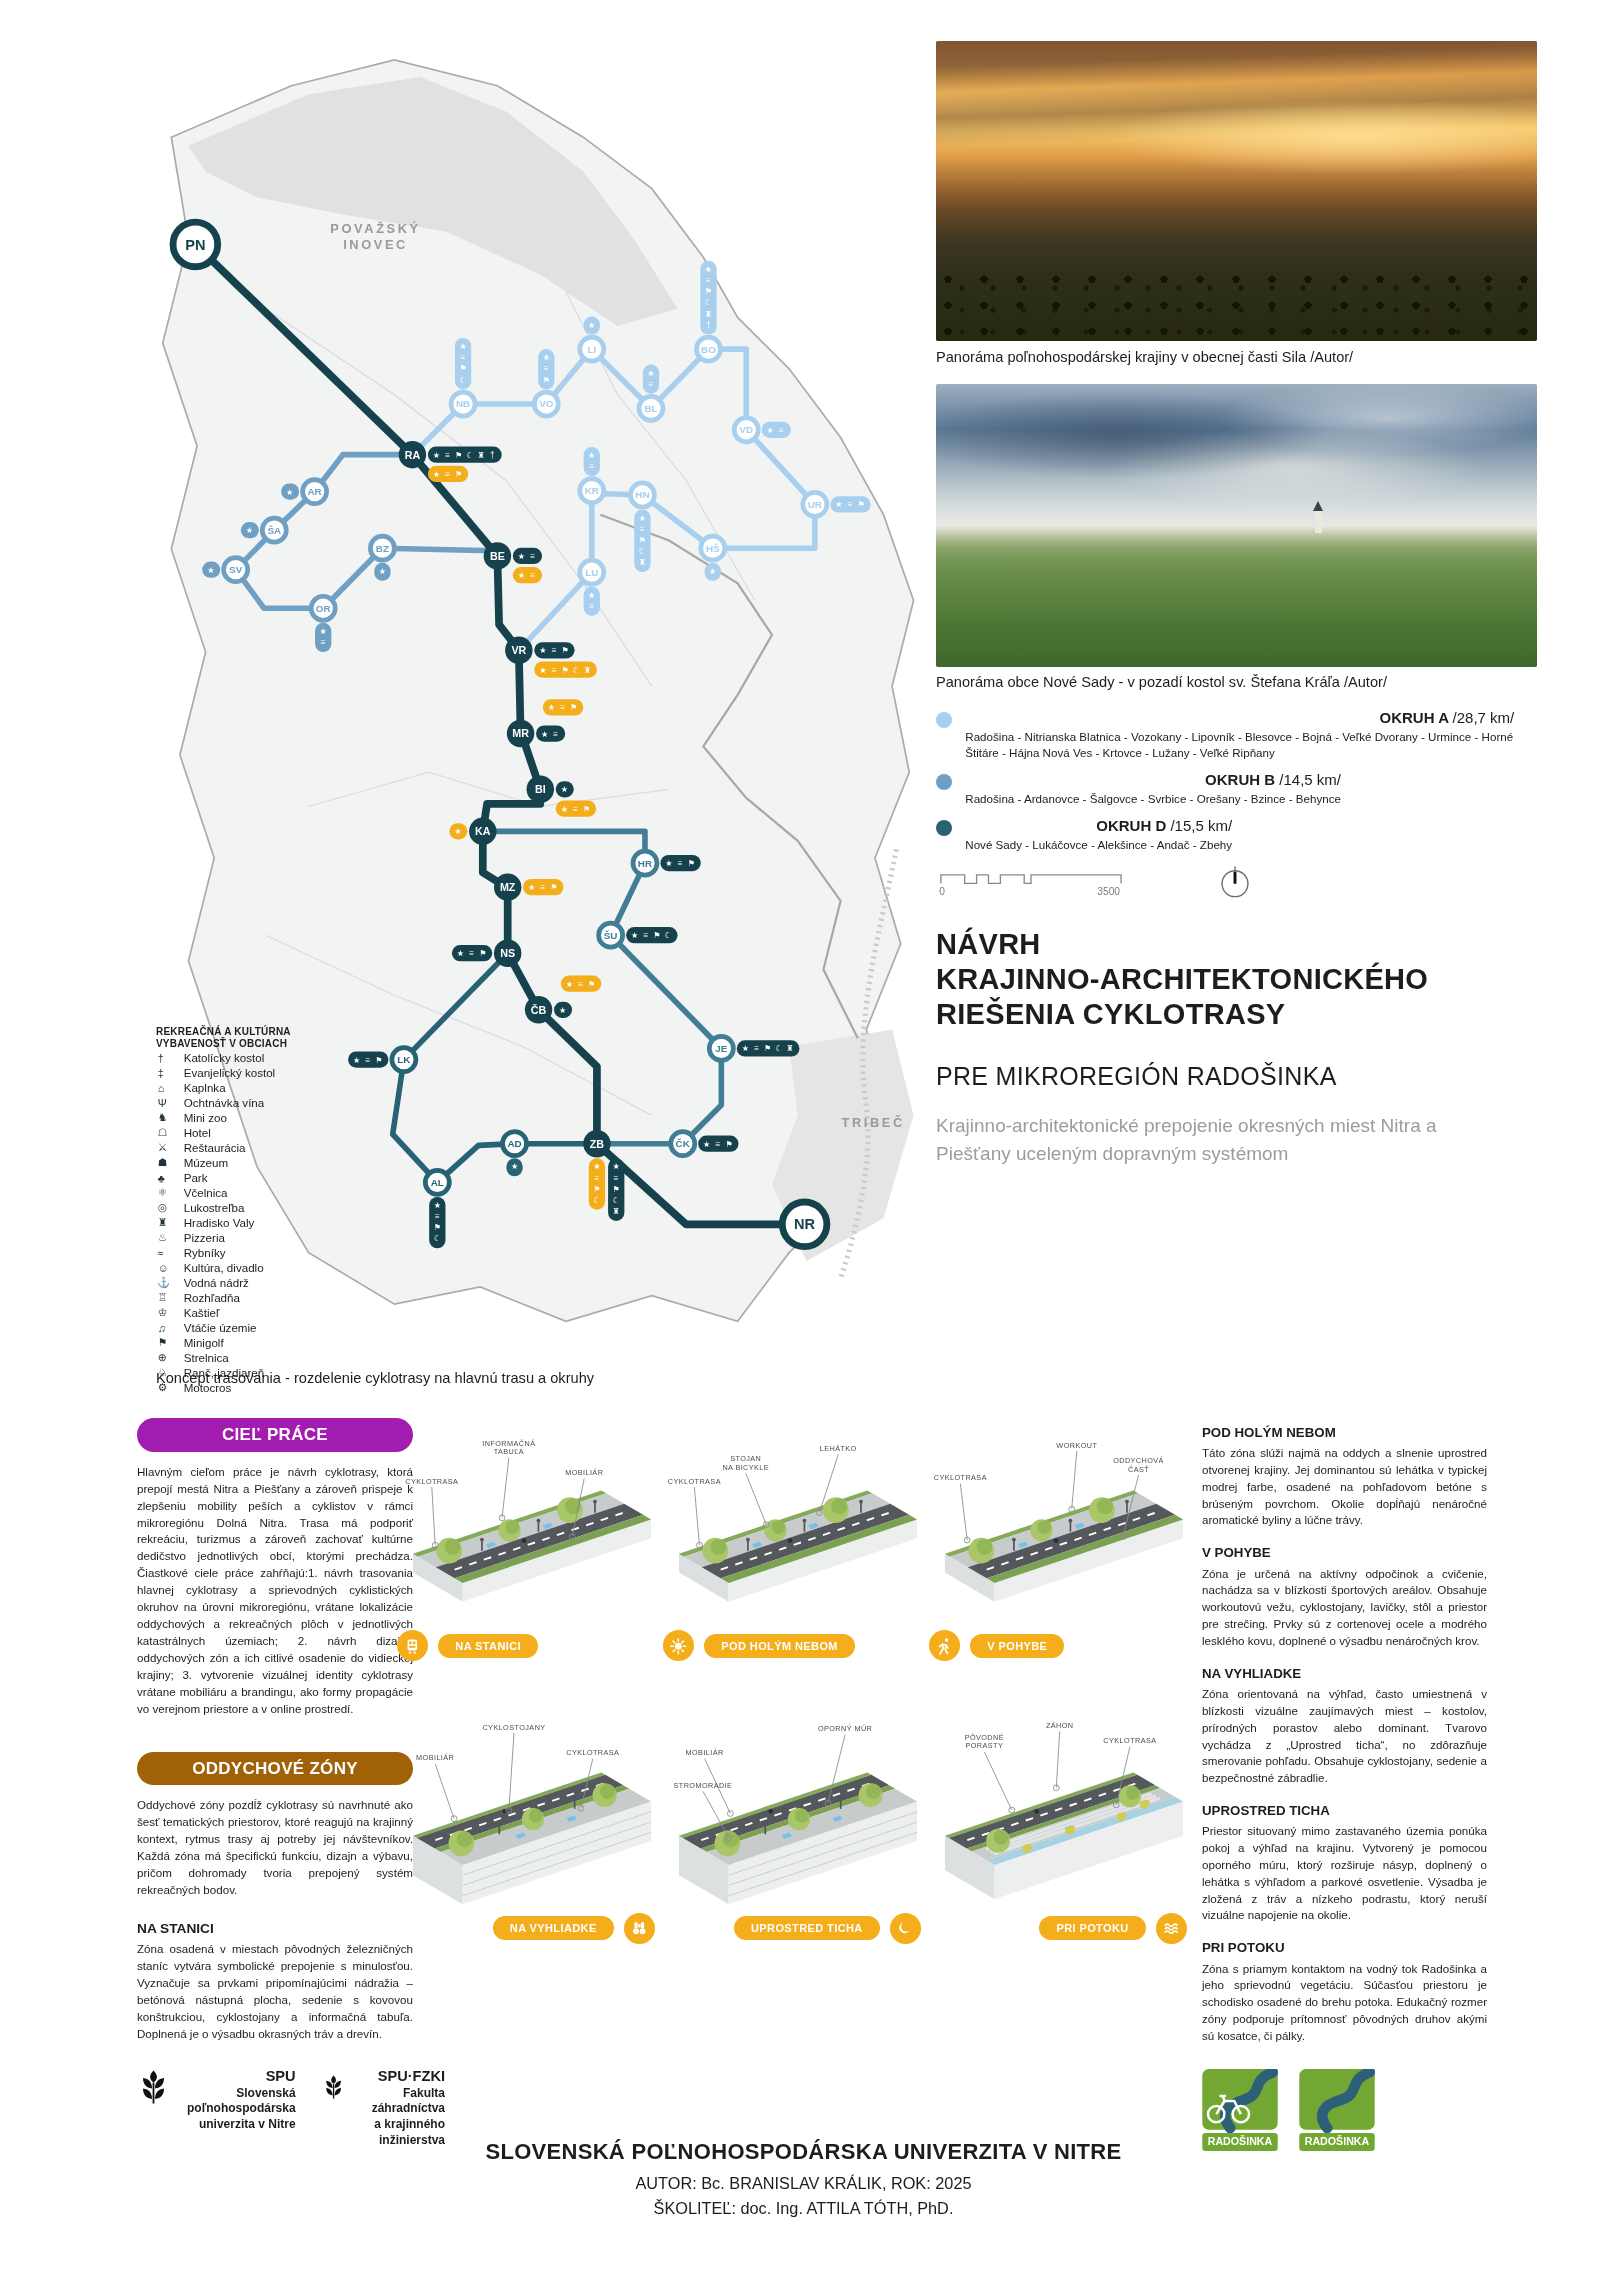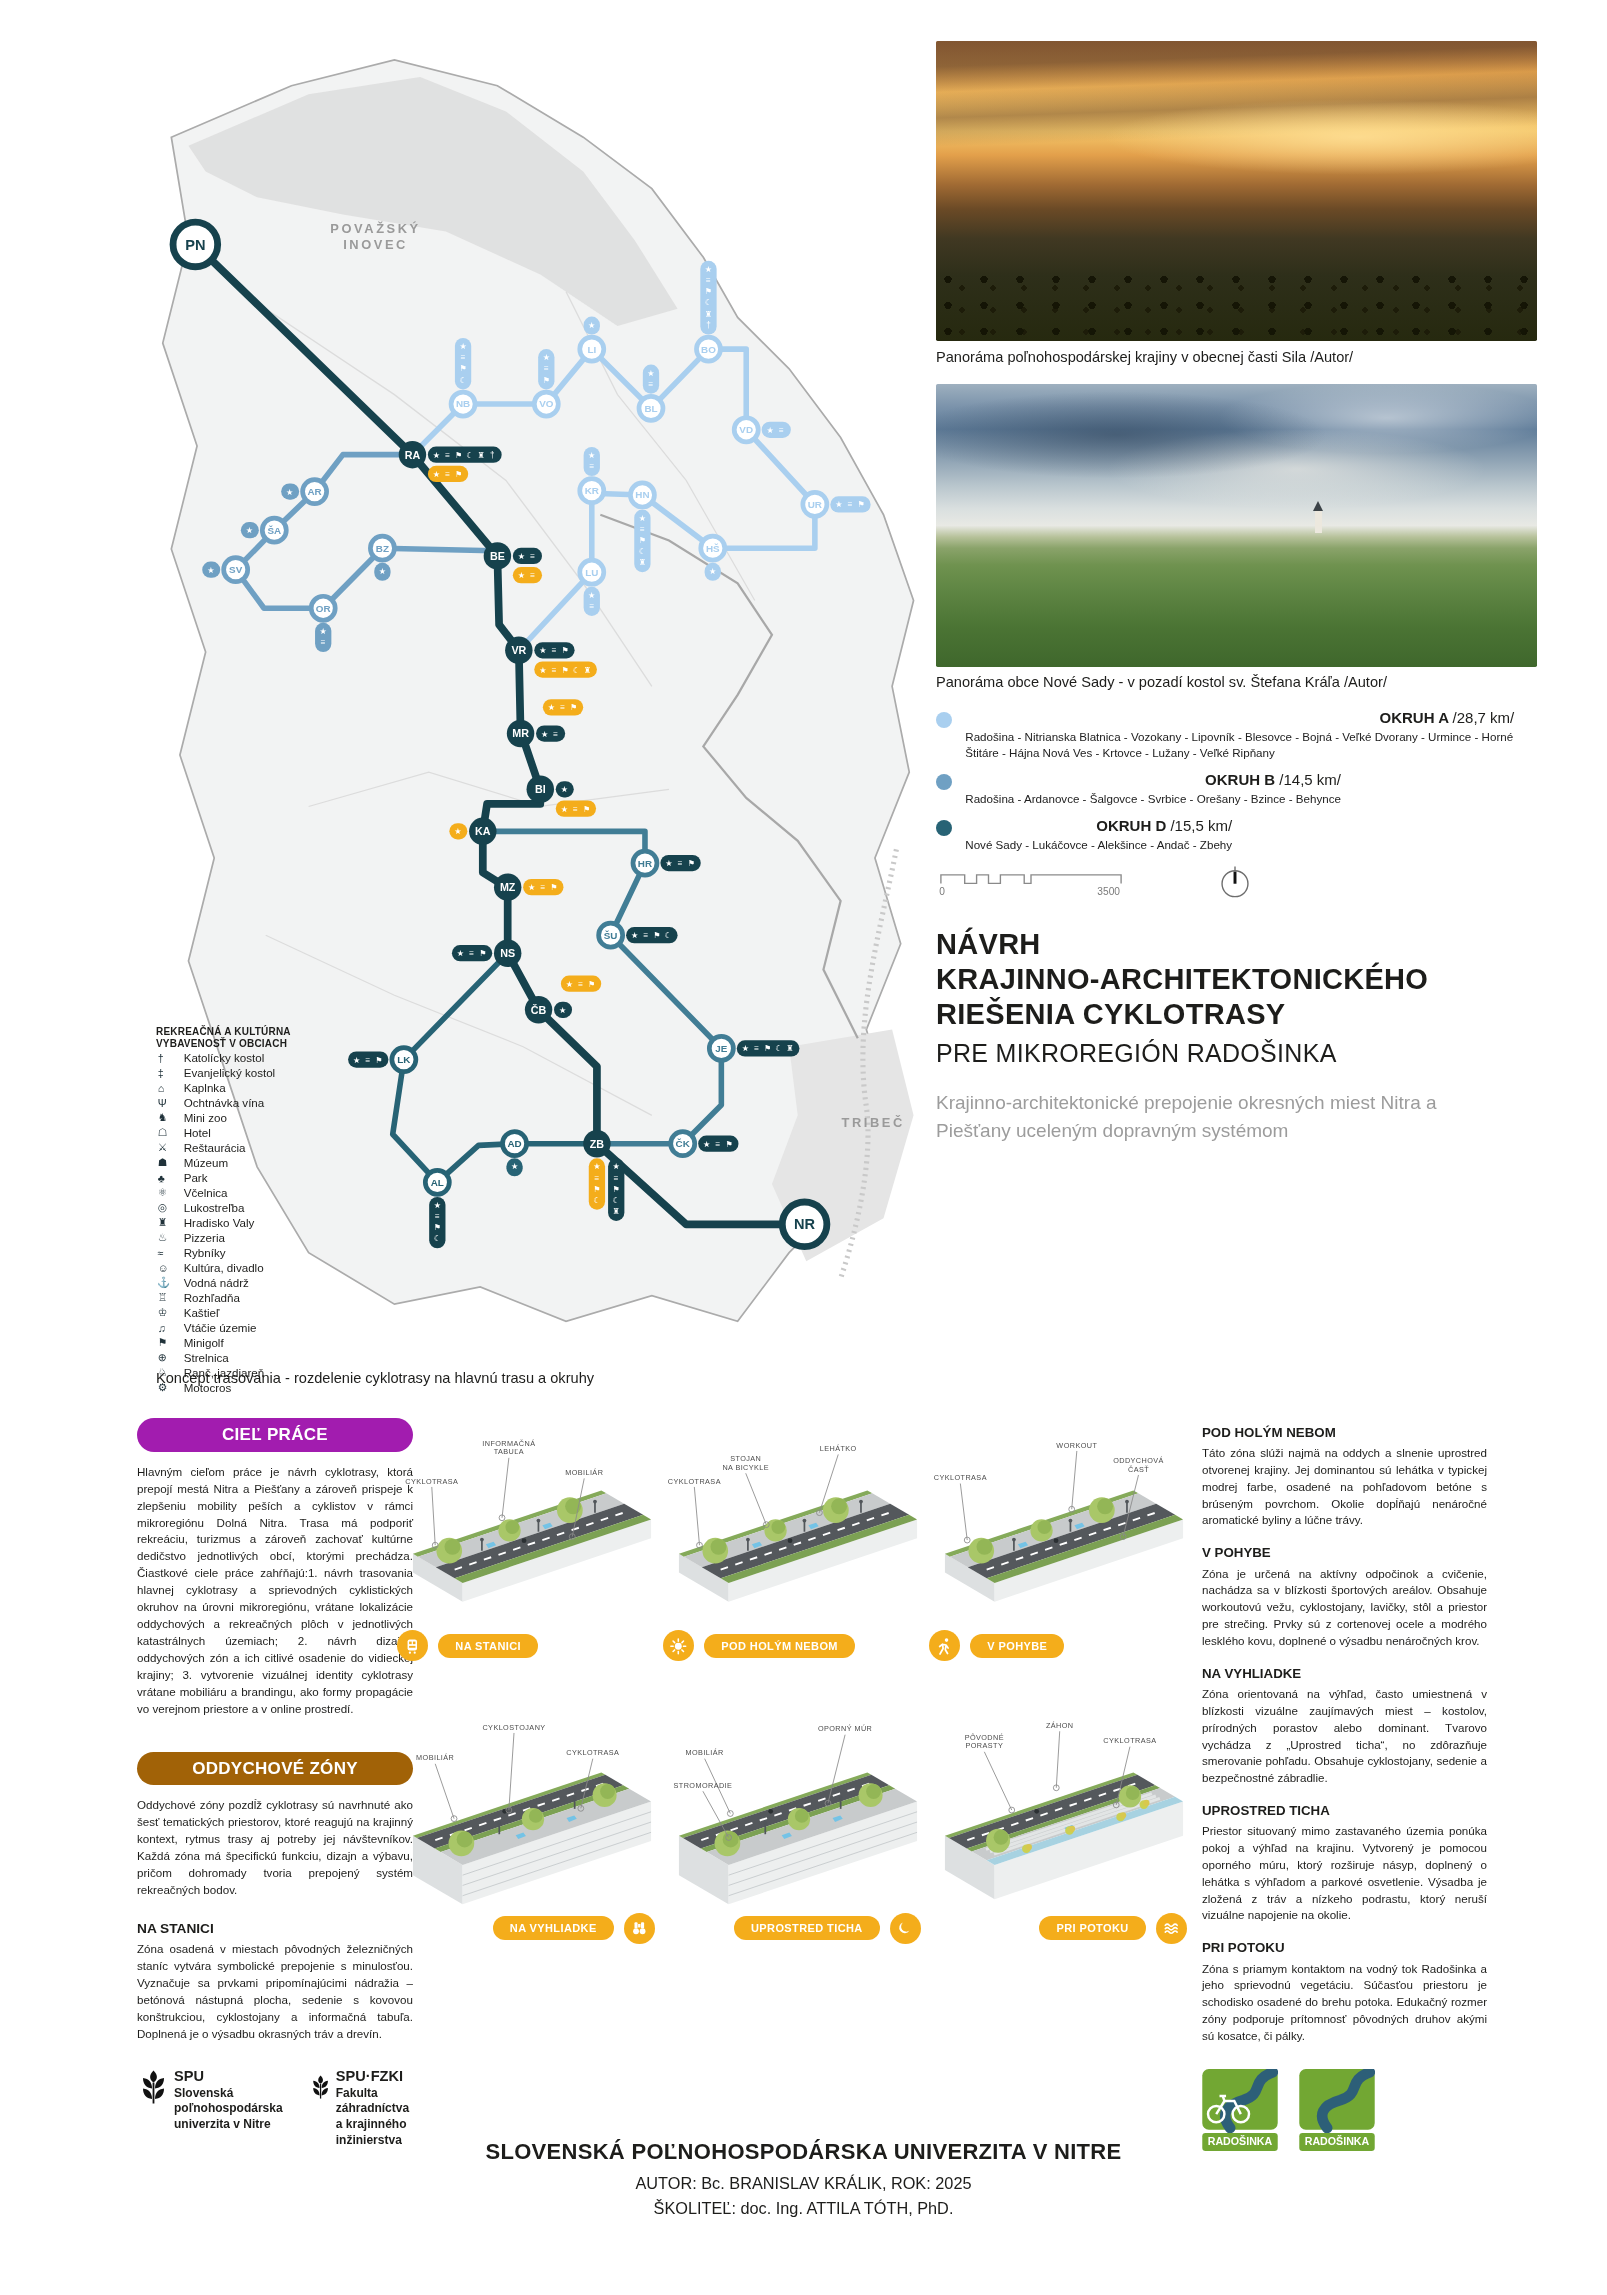--- a/index.html
+++ b/index.html
@@ -38,32 +38,32 @@
     border-right:5.6px solid transparent;border-bottom:10.3px solid #3c4348;}
   .photo-caption{font-size:14.6px;margin:7.7px 0 1.7px;}
   #routesLegend{margin-top:19px;}
   .rl-entry{display:flex;margin-bottom:10.3px;}
   .rl-dot{width:16.3px;height:16.3px;border-radius:50%;margin:2.6px 13px 0 0;flex:none;}
   .rl-title{font-weight:bold;font-size:15px;text-align:right;}
   .rl-len{font-weight:normal;}
   .rl-towns{font-size:11.6px;line-height:1.38;margin-top:2.6px;color:#212121;max-width:549px;}
   .scalebar{display:flex;align-items:flex-start;gap:22px;margin-top:6.9px;}
   .title-block h1{font-size:29px;line-height:1.2;margin:26px 0 0;white-space:pre-line;letter-spacing:0.3px;}
-  .subtitle{font-size:25px;margin-top:8px;letter-spacing:0.3px;}
+  .subtitle{font-size:25px;margin-top:31px;letter-spacing:0.3px;}
   .desc{font-size:19px;line-height:1.45;color:#9c9c9c;margin-top:20.6px;width:567px;}
   
   .left-col{position:absolute;left:137px;top:1418px;width:276px;}
   .pill{border-radius:22px;color:#fff;font-weight:bold;font-size:17px;text-align:center;padding:6.9px 0;letter-spacing:0.3px;}
   .pill.dark{background:#a21caf;}
   .pill.yellow{background:#a16207;}
   .col-p{font-size:11.6px;line-height:1.46;text-align:justify;margin-top:12px;}
   .col-h{font-weight:bold;font-size:13.7px;margin-top:22px;}
   .oddych-pill{margin-top:34px;}
   .logos-row{display:flex;gap:26px;margin-top:26px;align-items:flex-start;}
-  .ulogo{display:flex;gap:4px;}
+  .ulogo{display:flex;gap:17px;text-align:right;}
   .ulogo-abbr{font-weight:bold;font-size:14.6px;line-height:1;}
   .ulogo-lines{font-size:12px;font-weight:bold;line-height:1.3;margin-top:2.6px;}
   
   .tiles{position:absolute;left:397px;top:1427px;width:800px;display:grid;
     grid-template-columns:repeat(3,266px);row-gap:48px;}
   .tile{position:relative;width:258px;}
   .tile-badge{display:flex;align-items:center;gap:10.3px;margin-top:3.4px;}
   .tile-badge.side-right{justify-content:flex-end;}
   .badge-pill{background:#f4ad1b;color:#fff;font-weight:bold;font-size:11px;padding:6px 17px;border-radius:14.6px;letter-spacing:0.4px;}
   .badge-icon{width:31px;height:31px;border-radius:50%;background:#f4ad1b;flex:none;display:flex;align-items:center;justify-content:center;}

